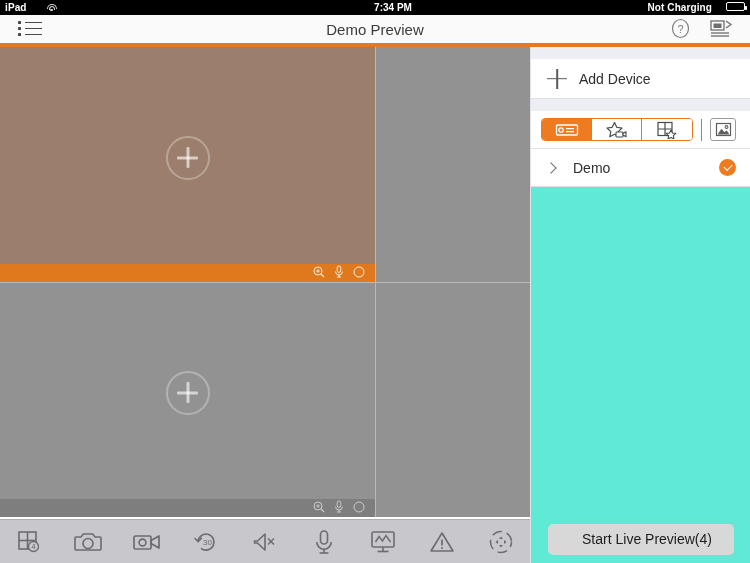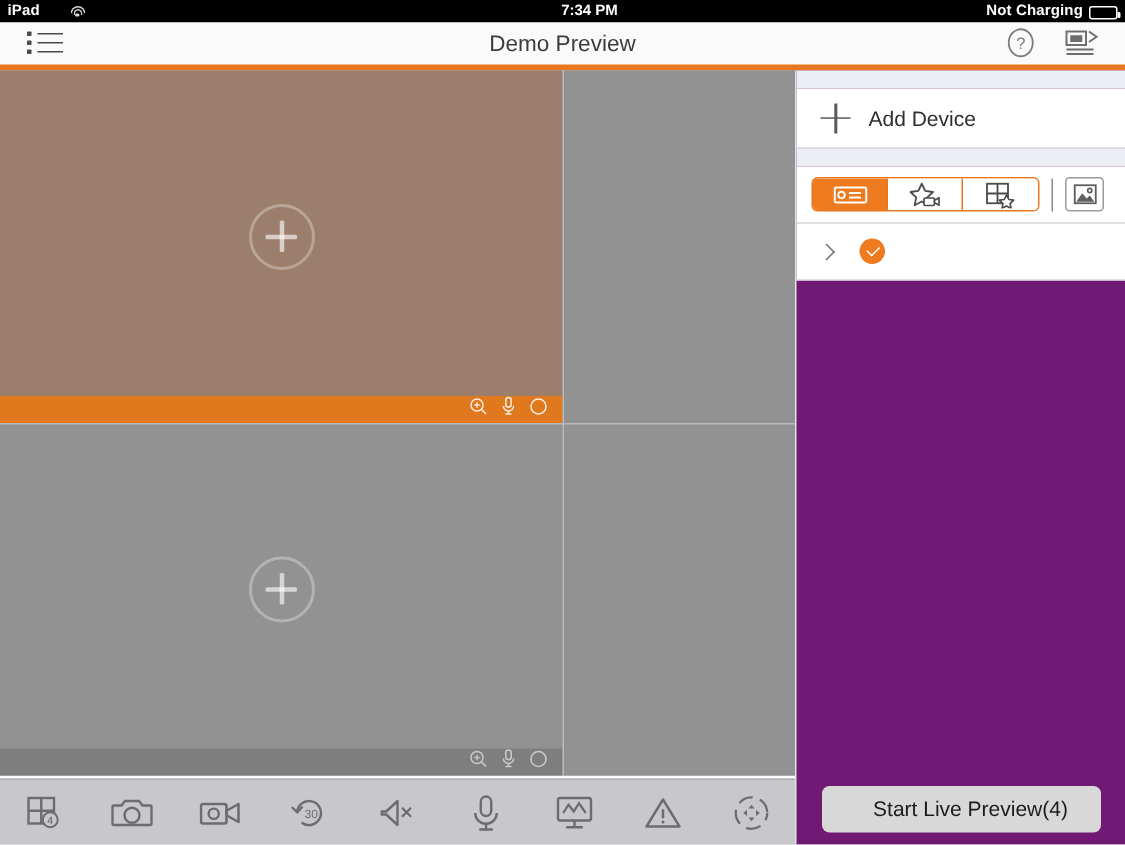--- a/index.html
+++ b/index.html
@@ -15,21 +15,21 @@
   .statusbar {
     position: absolute; top: 0; left: 0;
     width: 750px; height: 15px;
     background: #000000;
     color: #ffffff;
     font-size: 10px;
     display: flex; align-items: center;
   }
   .sb-left { position: absolute; left: 5px; display: flex; align-items: center; gap: 20px; }
   .sb-center { position: absolute; left: 0; width: 750px; text-align: center; font-weight: bold; font-size: 10px; padding-left: 36px; }
-  .sb-right { position: absolute; right: 5px; display: flex; align-items: flex-end; gap: 4px; padding-left: 28px; }
+  .sb-right { position: absolute; right: 5px; display: flex; align-items: flex-start; gap: 14px; padding-left: 28px; }
   .sb-label { font-weight: bold; letter-spacing: 0.1px; }
   .wifi-icon { display: inline-block; width: 10px; height: 8px; position: relative; }
   .wifi-icon span {
     position: absolute; left: 0; right: 0; margin: auto;
     border-radius: 50%/100% 100% 0 0;
     border: 1.2px solid #d8d8d8; border-bottom: none;
   }
   .wifi-icon .w1 { top: 0px; width: 10px; height: 5px; }
   .wifi-icon .w2 { top: 2.5px; width: 6px; height: 3.5px; }
   .wifi-icon .w3 { top: 5px; width: 2.5px; height: 2.5px; background: #d8d8d8; border: none; border-radius: 1px; }
@@ -123,21 +123,21 @@
   }
   .tb-item {
     flex: 1 1 0; display: flex; align-items: center; justify-content: center;
     cursor: pointer; height: 100%;
   }
 
   
   .sidebar {
     position: absolute; top: 47px; left: 530px;
     width: 220px; height: 516px;
-    background: #701a75;
+    background: #5eead4;
     border-left: 1px solid #e2e2e6;
   }
   .sb-groupgap { height: 12px; background: #eceef3; }
   .sb-row {
     height: 40px; display: flex; align-items: center;
     padding: 0 0 0 16px; background: #ffffff;
     border-bottom: 1px solid #e0e0e2;
     cursor: pointer;
   }
   .add-plus {
@@ -445,20 +445,21 @@
         <svg width="17" height="15" viewBox="0 0 17 15">
           <rect x="1.5" y="1.5" width="14" height="12" fill="none" stroke="#5e5e5e" stroke-width="1.2"></rect>
           <circle cx="11.5" cy="5" r="1.4" fill="none" stroke="#5e5e5e" stroke-width="1.1"></circle>
           <path d="M2.5 12.5 L6.5 6.8 L9.5 10.3 L11.5 8.3 L14.5 12.5 z" fill="#5e5e5e"></path>
         </svg>
       </div>
     </div>
 
     <div class="dev-row">
       <span class="chev"></span>
+      <span class="dev-name">Demo</span>
       <span class="check-badge">
           <i class="tick"></i>
         </span>
     </div>
 
     <div class="preview-btn-wrap">
       <button class="preview-btn">Start Live Preview(4)</button>
     </div>
   </div>
 

